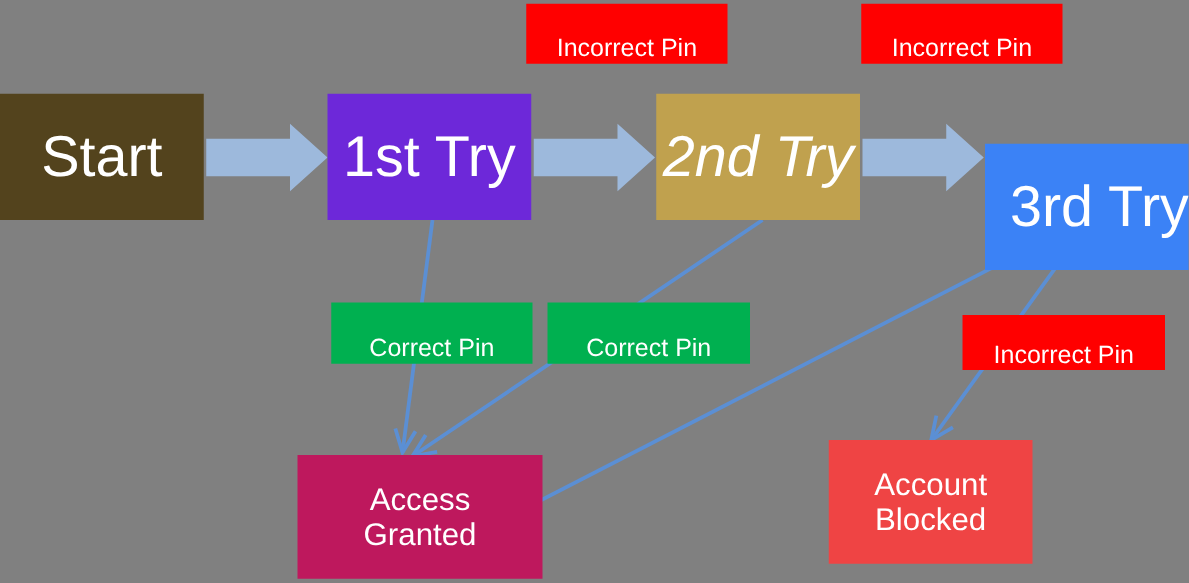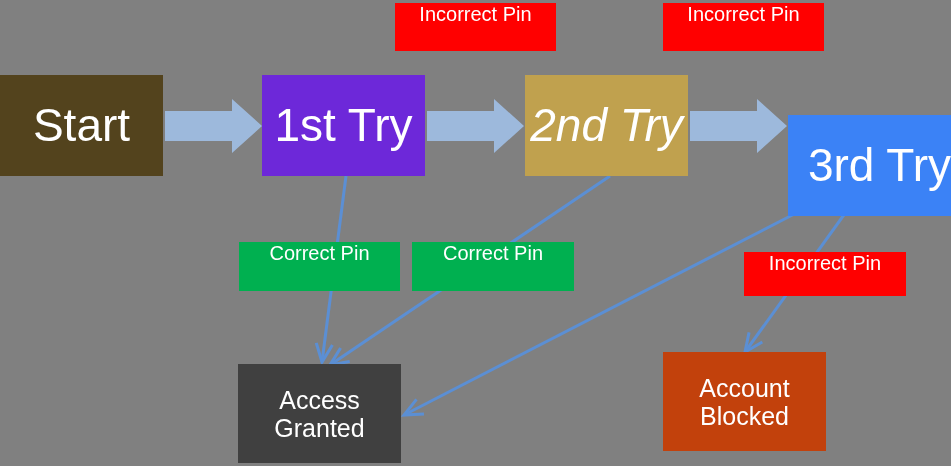--- a/index.html
+++ b/index.html
@@ -30,27 +30,28 @@
   }
   .stage {
     font-size: 46px;
   }
   .terminal {
     font-size: 25px;
   }
   .label {
     position: absolute;
     display: flex;
-    align-items: flex-start;
+    align-items: flex-end;
     justify-content: center;
     color: #ffffff;
     font-size: 20px;
     text-align: center;
     box-sizing: border-box;
     z-index: 4;
+    margin-left: 26px;
   }
   svg.edges {
     position: absolute;
     left: 0;
     top: 0;
     width: 951px;
     height: 466px;
     z-index: 2;
   }
   svg.blockarrows {
@@ -102,25 +103,25 @@
       </div>
       <div class="node stage" style="left: 262px; top: 75px; width: 163px; height: 101px; background: #6d28d9;">
         <span style="white-space: pre-line;">1st Try</span>
       </div>
       <div class="node stage" style="left: 525px; top: 75px; width: 163px; height: 101px; background: rgb(192, 161, 78);">
         <span style="white-space: pre-line; font-style: italic;">2nd Try</span>
       </div>
       <div class="node stage" style="left: 788px; top: 75px; width: 183px; height: 101px; background: #3b82f6; margin-top: 40px;">
         <span style="white-space: pre-line;">3rd Try</span>
       </div>
-      <div class="node terminal" style="left: 238px; top: 364px; width: 163px; height: 99px; background: #404040;">
+      <div class="node terminal" style="left: 238px; top: 364px; width: 196px; height: 99px; background: #be185d;">
         <span style="white-space: pre-line;">Access
 Granted</span>
       </div>
-      <div class="node terminal" style="left: 663px; top: 352px; width: 163px; height: 99px; background: #c2410c;">
+      <div class="node terminal" style="left: 663px; top: 352px; width: 163px; height: 99px; background: #ef4444;">
         <span style="white-space: pre-line;">Account
 Blocked</span>
       </div>
     </div>
   <div id="label-layer">
       <div class="label" style="left: 395px; top: 3px; width: 161px; height: 48px; background: rgb(255, 0, 0);">
         <span>Incorrect Pin</span>
       </div>
       <div class="label" style="left: 663px; top: 3px; width: 161px; height: 48px; background: rgb(255, 0, 0);">
         <span>Incorrect Pin</span>

